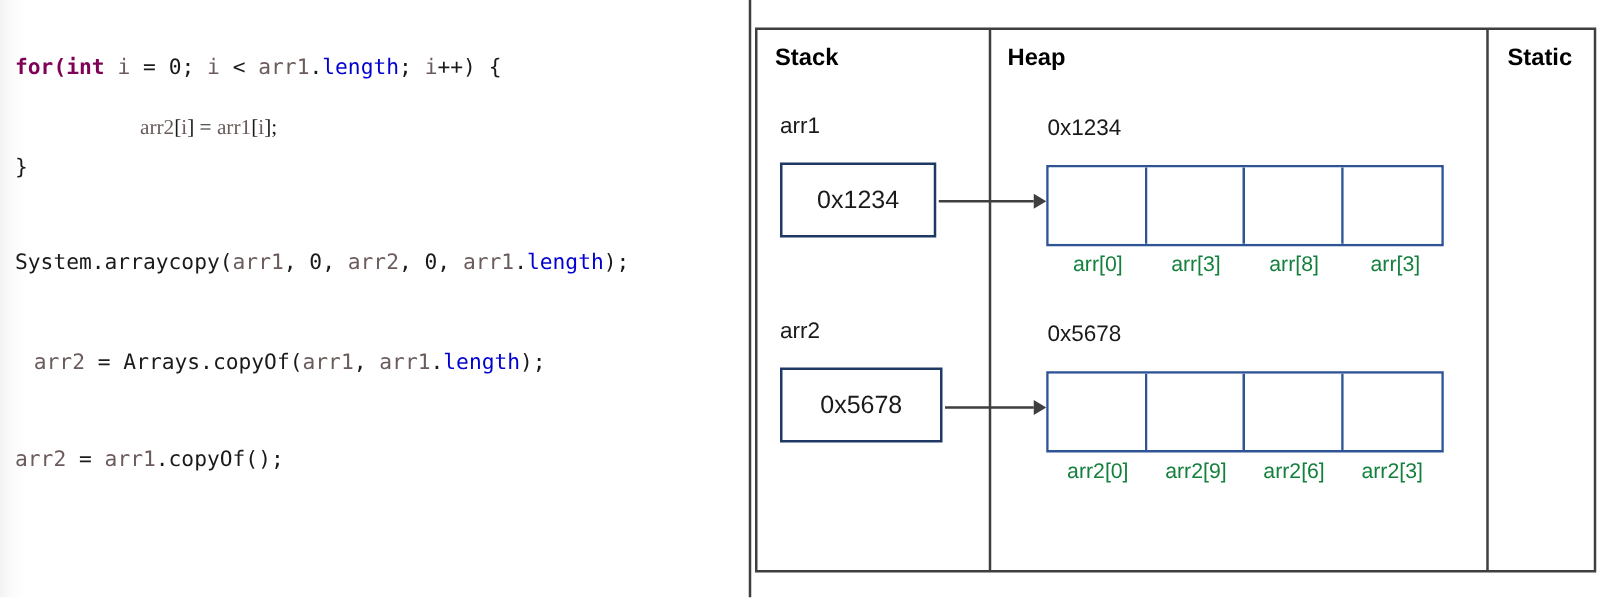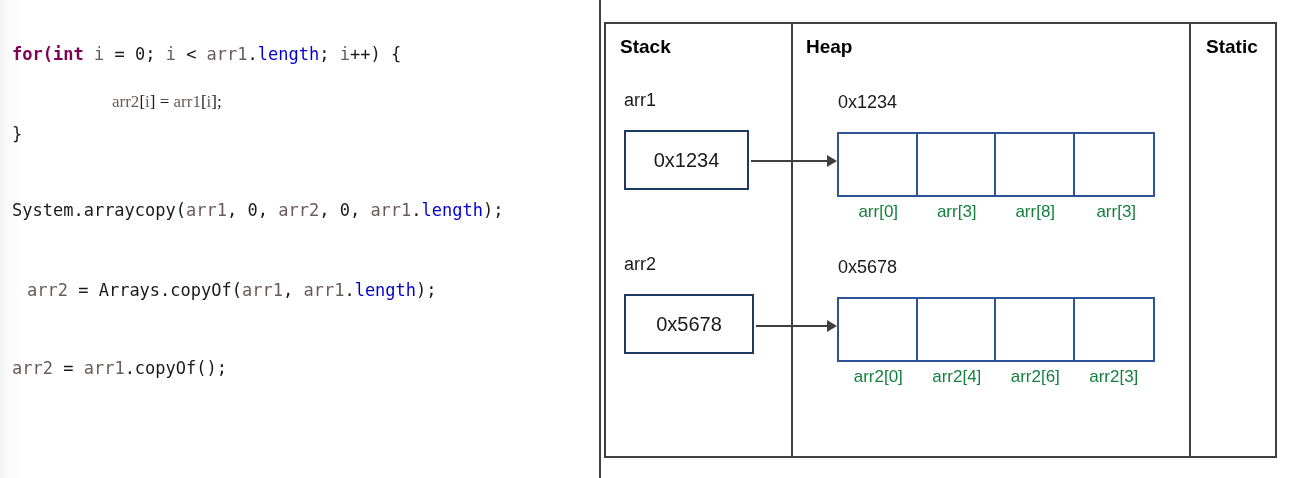--- a/index.html
+++ b/index.html
@@ -133,21 +133,21 @@
         <div class="cell-caption" style="left: 390px; top: 178px; width: 78.5px;">arr[8]</div>
         <div class="cell-caption" style="left: 471px; top: 178px; width: 78.5px;">arr[3]</div>
         <div class="heap-array" style="left: 231px; top: 108px; width: 318px; height: 65px;">
           <div class="heap-cell" style="width: 78.5px;"></div>
           <div class="heap-cell" style="width: 78.5px;"></div>
           <div class="heap-cell" style="width: 78.5px;"></div>
           <div class="heap-cell" style="width: 78.5px;"></div>
         </div>
         <div class="addr-label" style="left: 232px; top: 233px;">0x5678</div>
         <div class="cell-caption" style="left: 233px; top: 343px; width: 78.5px;">arr2[0]</div>
-        <div class="cell-caption" style="left: 311.5px; top: 343px; width: 78.5px;">arr2[4]</div>
+        <div class="cell-caption" style="left: 311.5px; top: 343px; width: 78.5px;">arr2[9]</div>
         <div class="cell-caption" style="left: 390px; top: 343px; width: 78.5px;">arr2[6]</div>
         <div class="cell-caption" style="left: 468.5px; top: 343px; width: 78.5px;">arr2[3]</div>
         <div class="heap-array" style="left: 231px; top: 273px; width: 318px; height: 65px;">
           <div class="heap-cell" style="width: 78.5px;"></div>
           <div class="heap-cell" style="width: 78.5px;"></div>
           <div class="heap-cell" style="width: 78.5px;"></div>
           <div class="heap-cell" style="width: 78.5px;"></div>
         </div>
         <div class="arrow-line" style="left: 145px; top: 136px; width: 76px;"></div>
         <div class="arrow-head" style="left: 221px; top: 131px;"></div>

